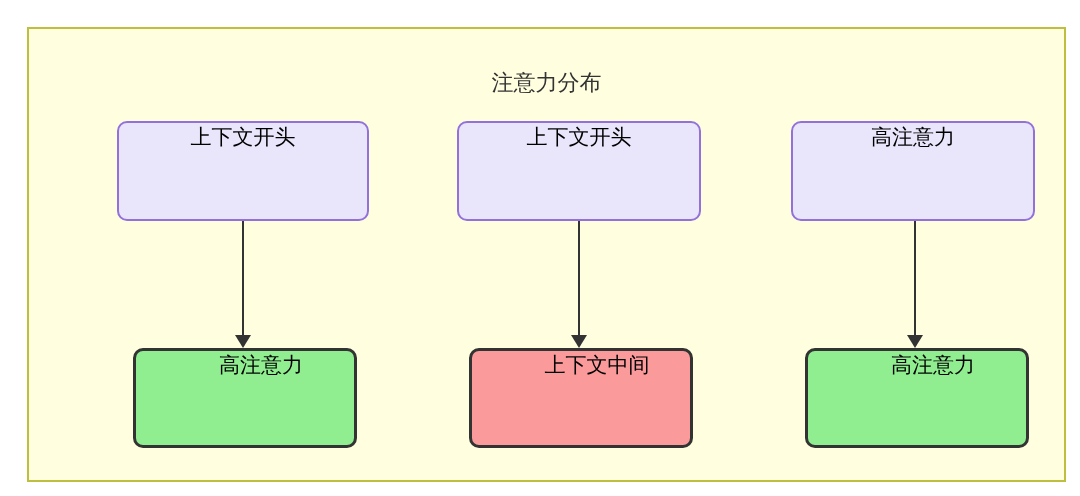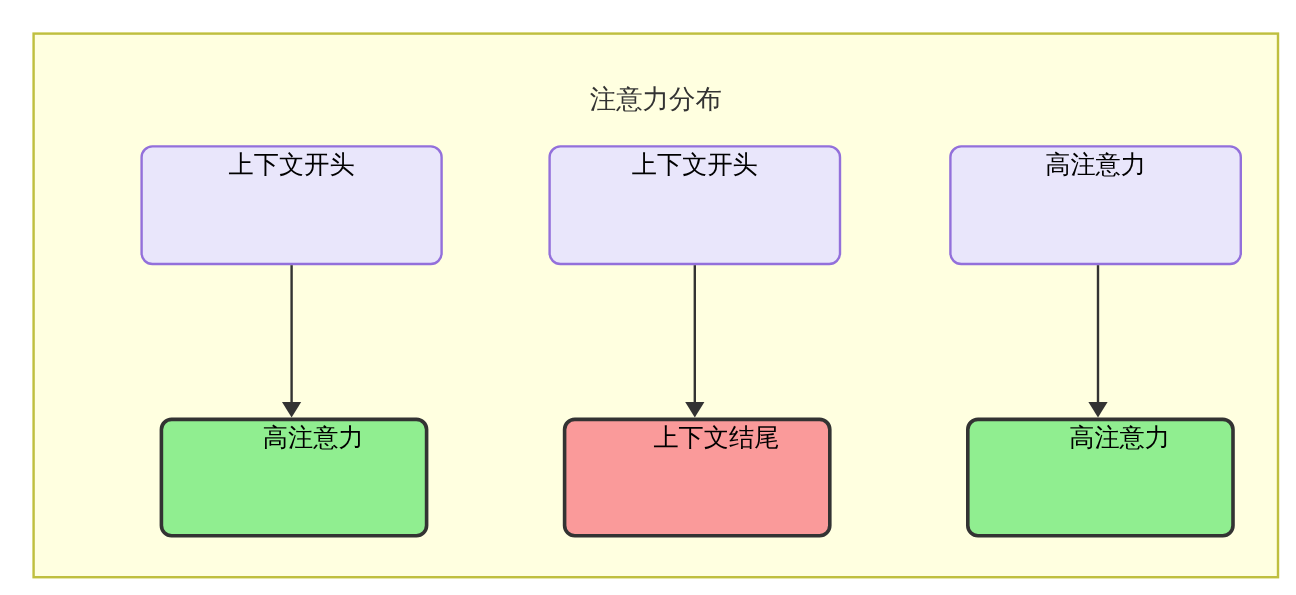--- a/index.html
+++ b/index.html
@@ -136,21 +136,21 @@
     <div class="arrowhead arrow-1"></div>
 
     <div class="edge edge-2"></div>
     <div class="arrowhead arrow-2"></div>
 
     <div class="node node-bottom fill-green pos-bot-0">
       <span>高注意力</span>
     </div>
 
     <div class="node node-bottom fill-red pos-bot-1">
-      <span>上下文结尾</span>
+      <span>上下文中间</span>
     </div>
 
     <div class="node node-bottom fill-green pos-bot-2">
       <span>高注意力</span>
     </div>
 
   </div>
 </div>
 
 </body></html>

